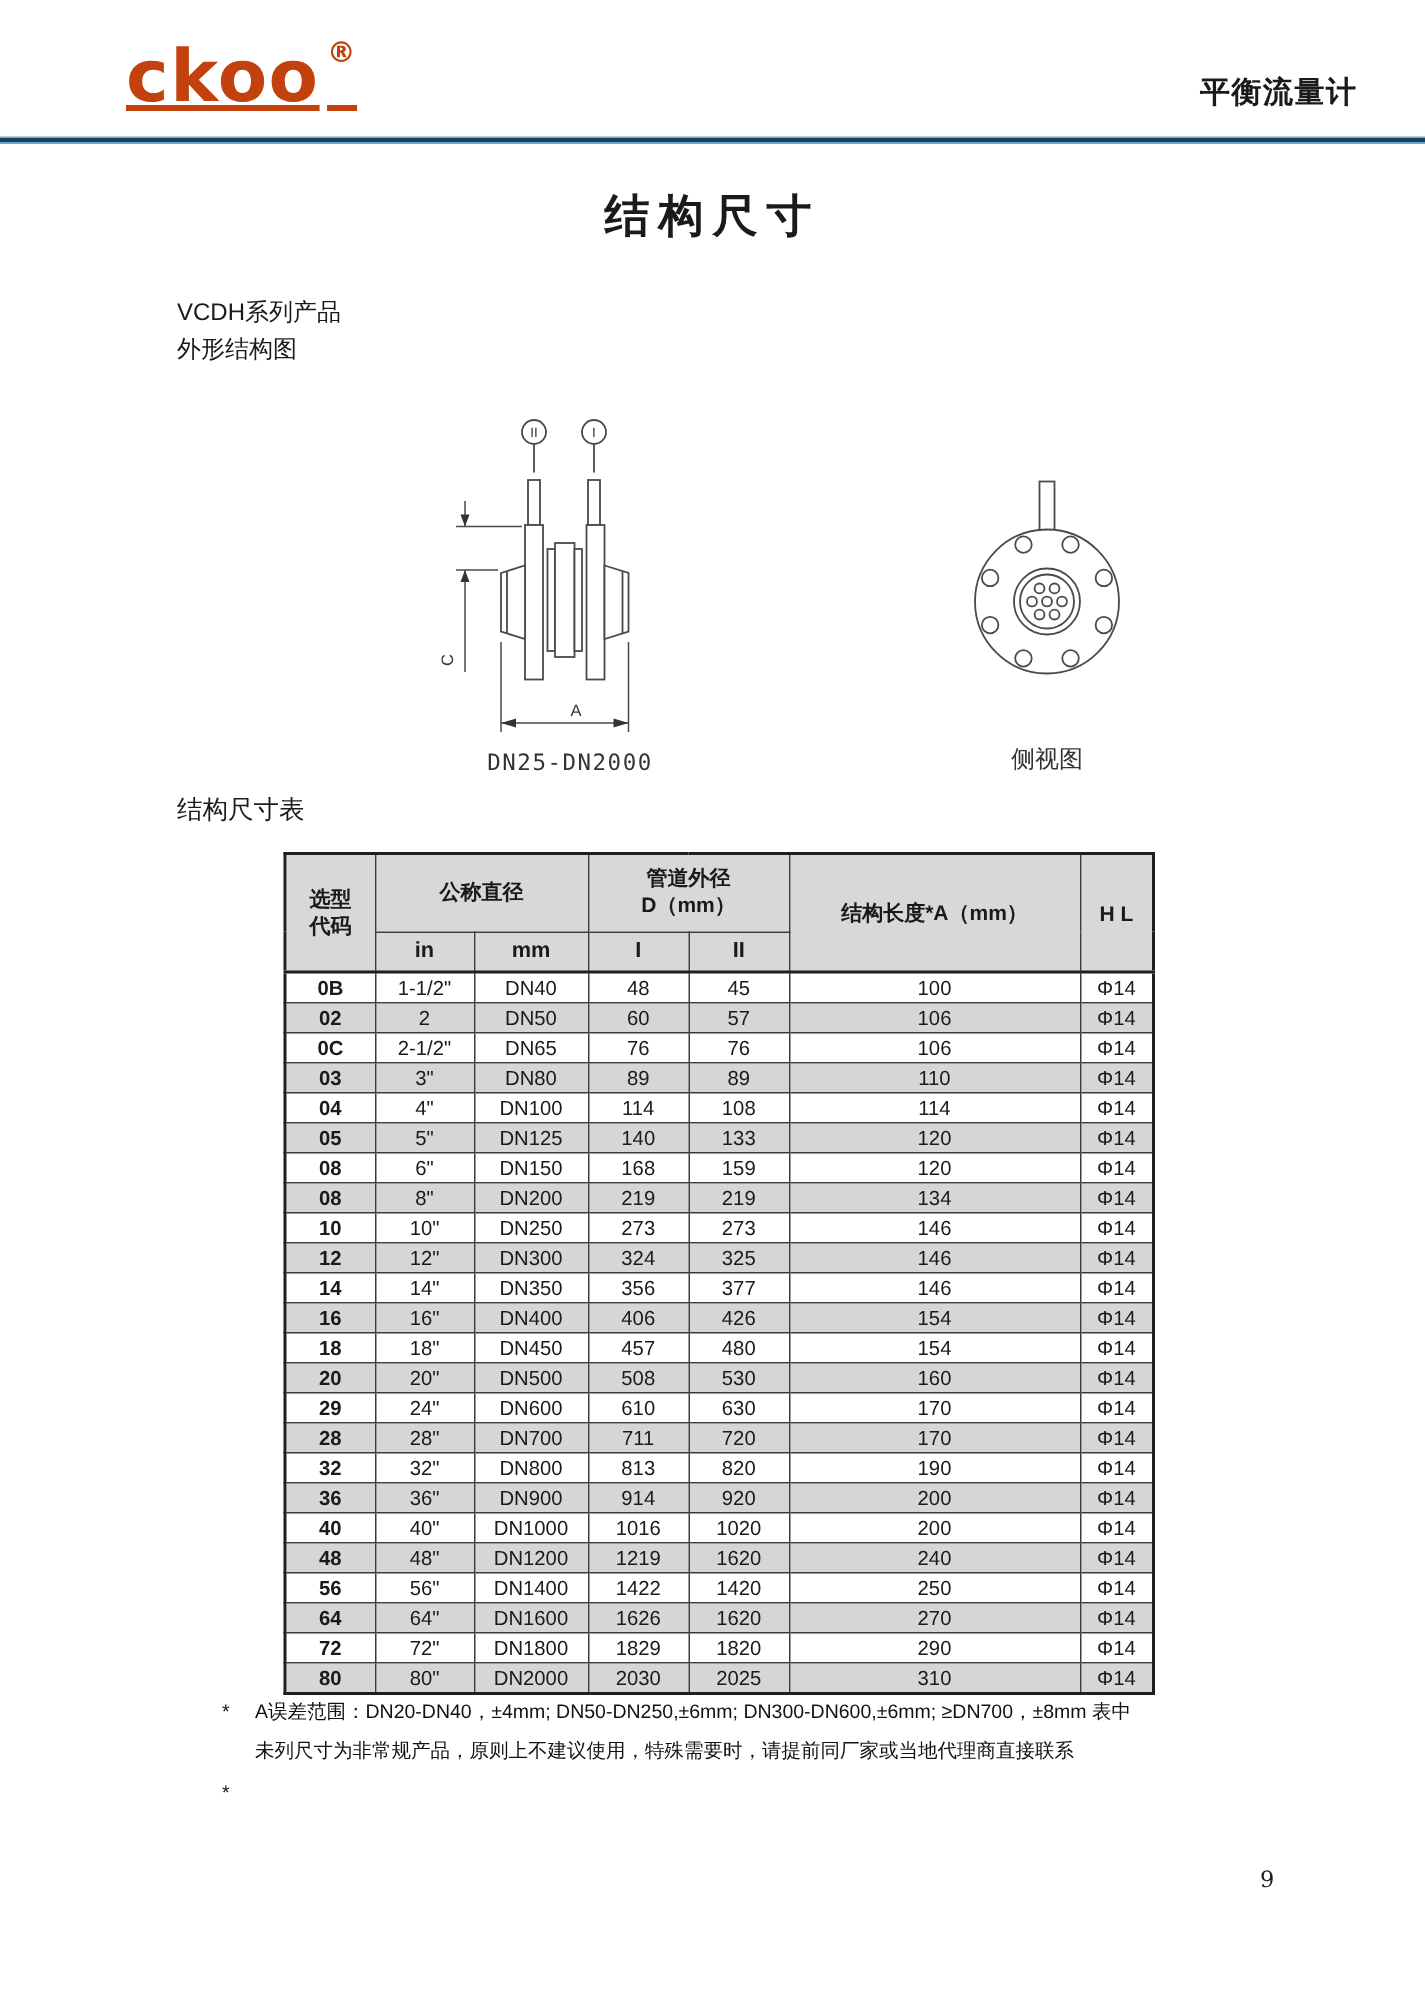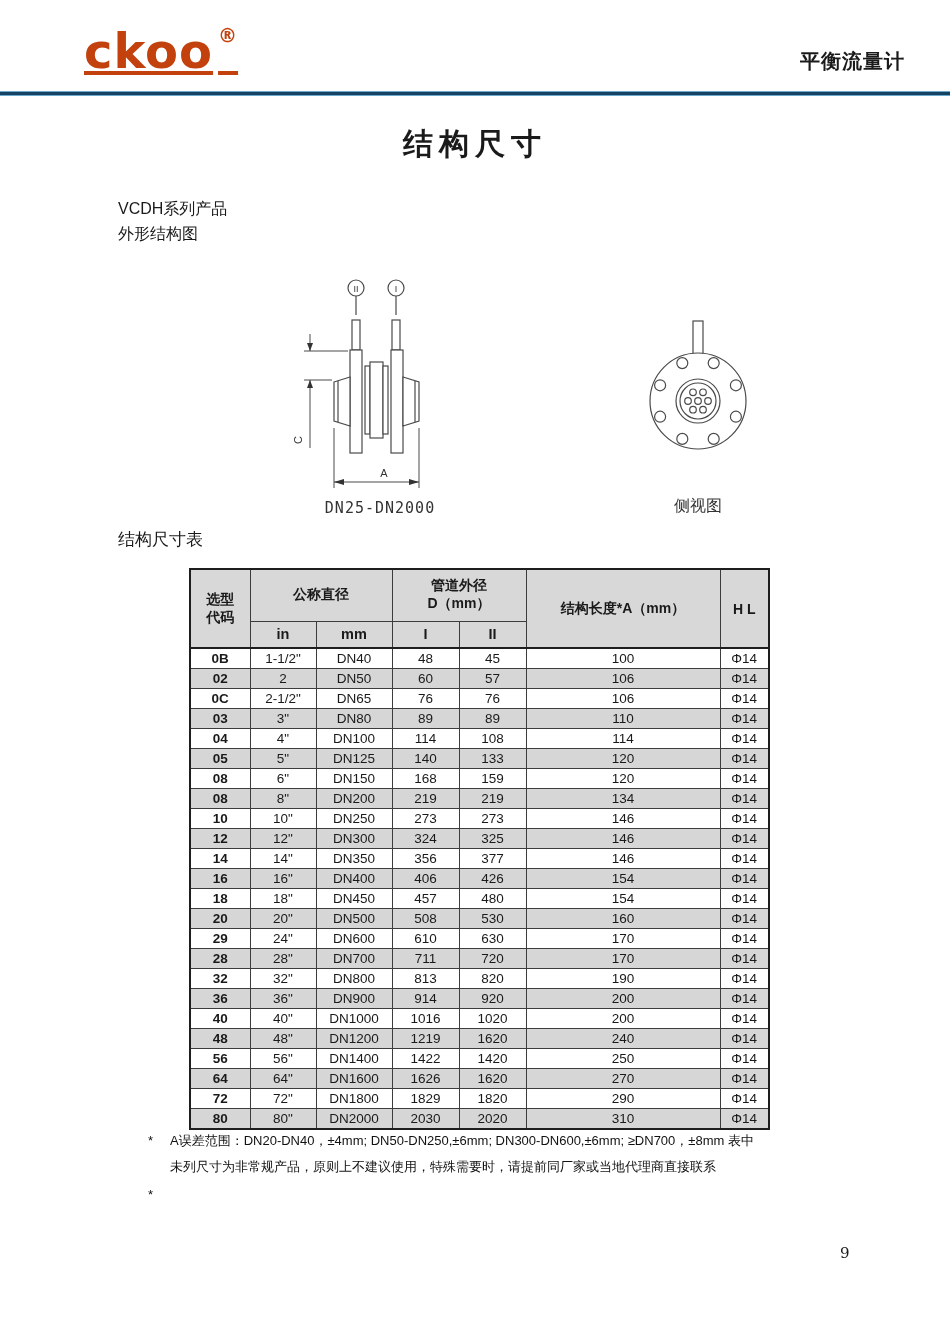--- a/index.html
+++ b/index.html
@@ -405,21 +405,21 @@
           <td>1829</td>
           <td>1820</td>
           <td>290</td>
           <td>Φ14</td>
         </tr>
         <tr class="shaded">
           <td class="code">80</td>
           <td>80"</td>
           <td>DN2000</td>
           <td>2030</td>
-          <td>2020</td>
+          <td>2025</td>
           <td>310</td>
           <td>Φ14</td>
         </tr>
       </tbody>
   </table>
 
   <div class="notes">
     <div class="note-line">
       <span class="note-bullet">*</span>
       <span>A误差范围：DN20-DN40，±4mm; DN50-DN250,±6mm; DN300-DN600,±6mm; ≥DN700，±8mm 表中</span>

